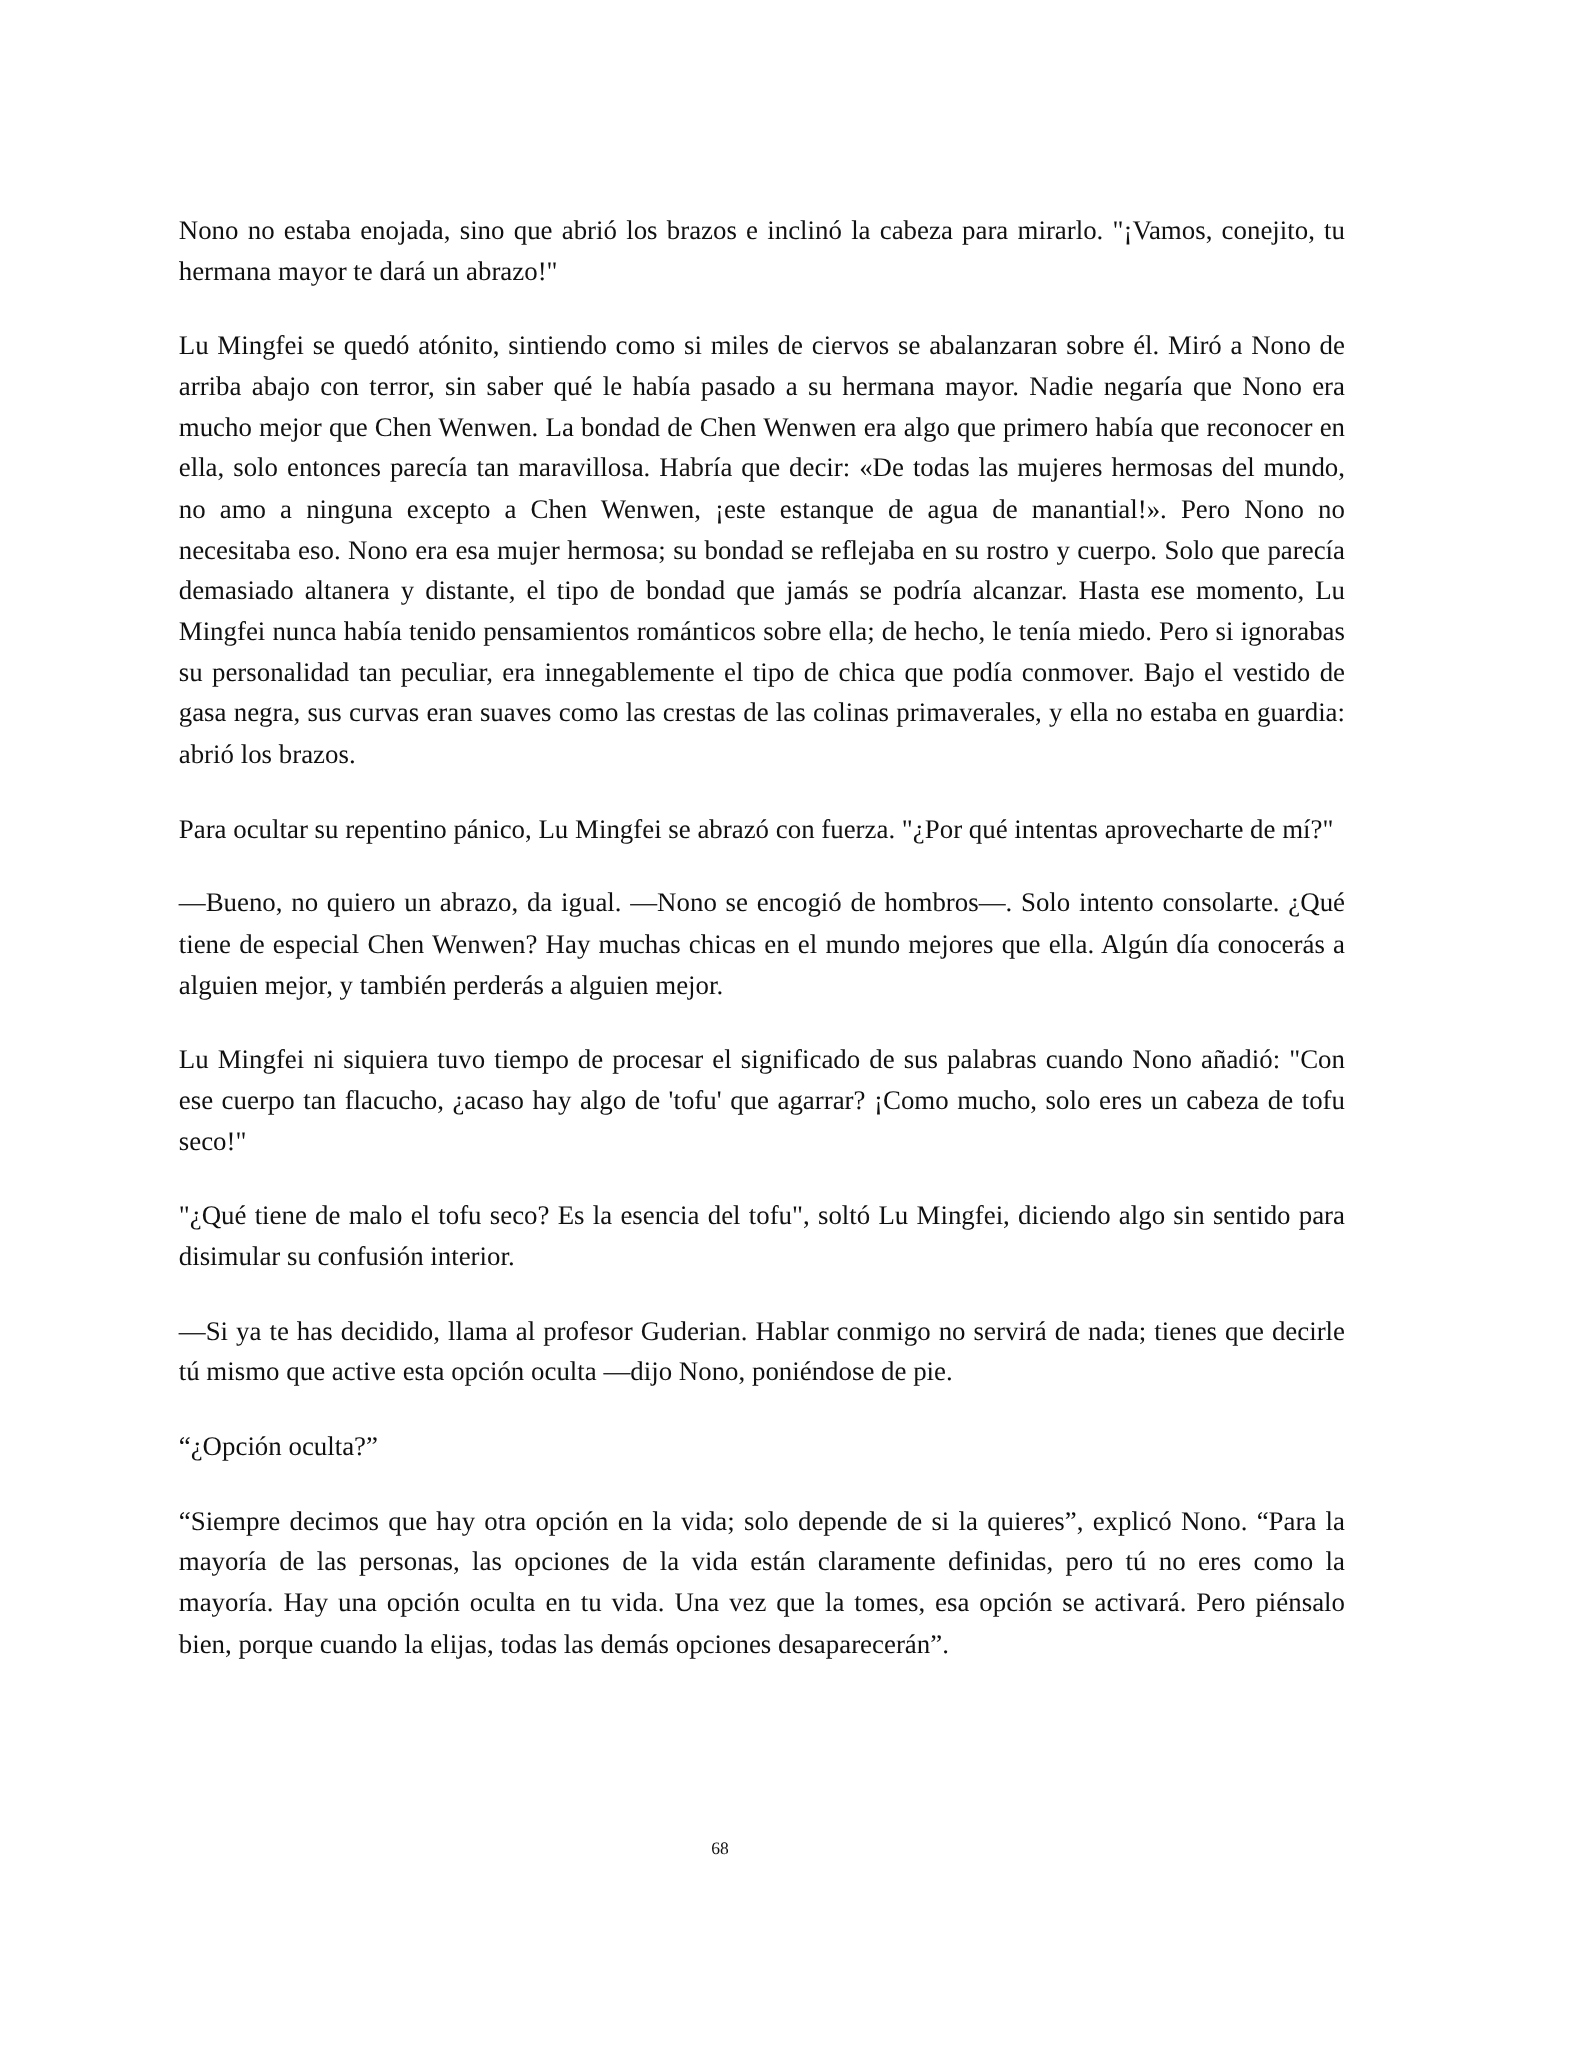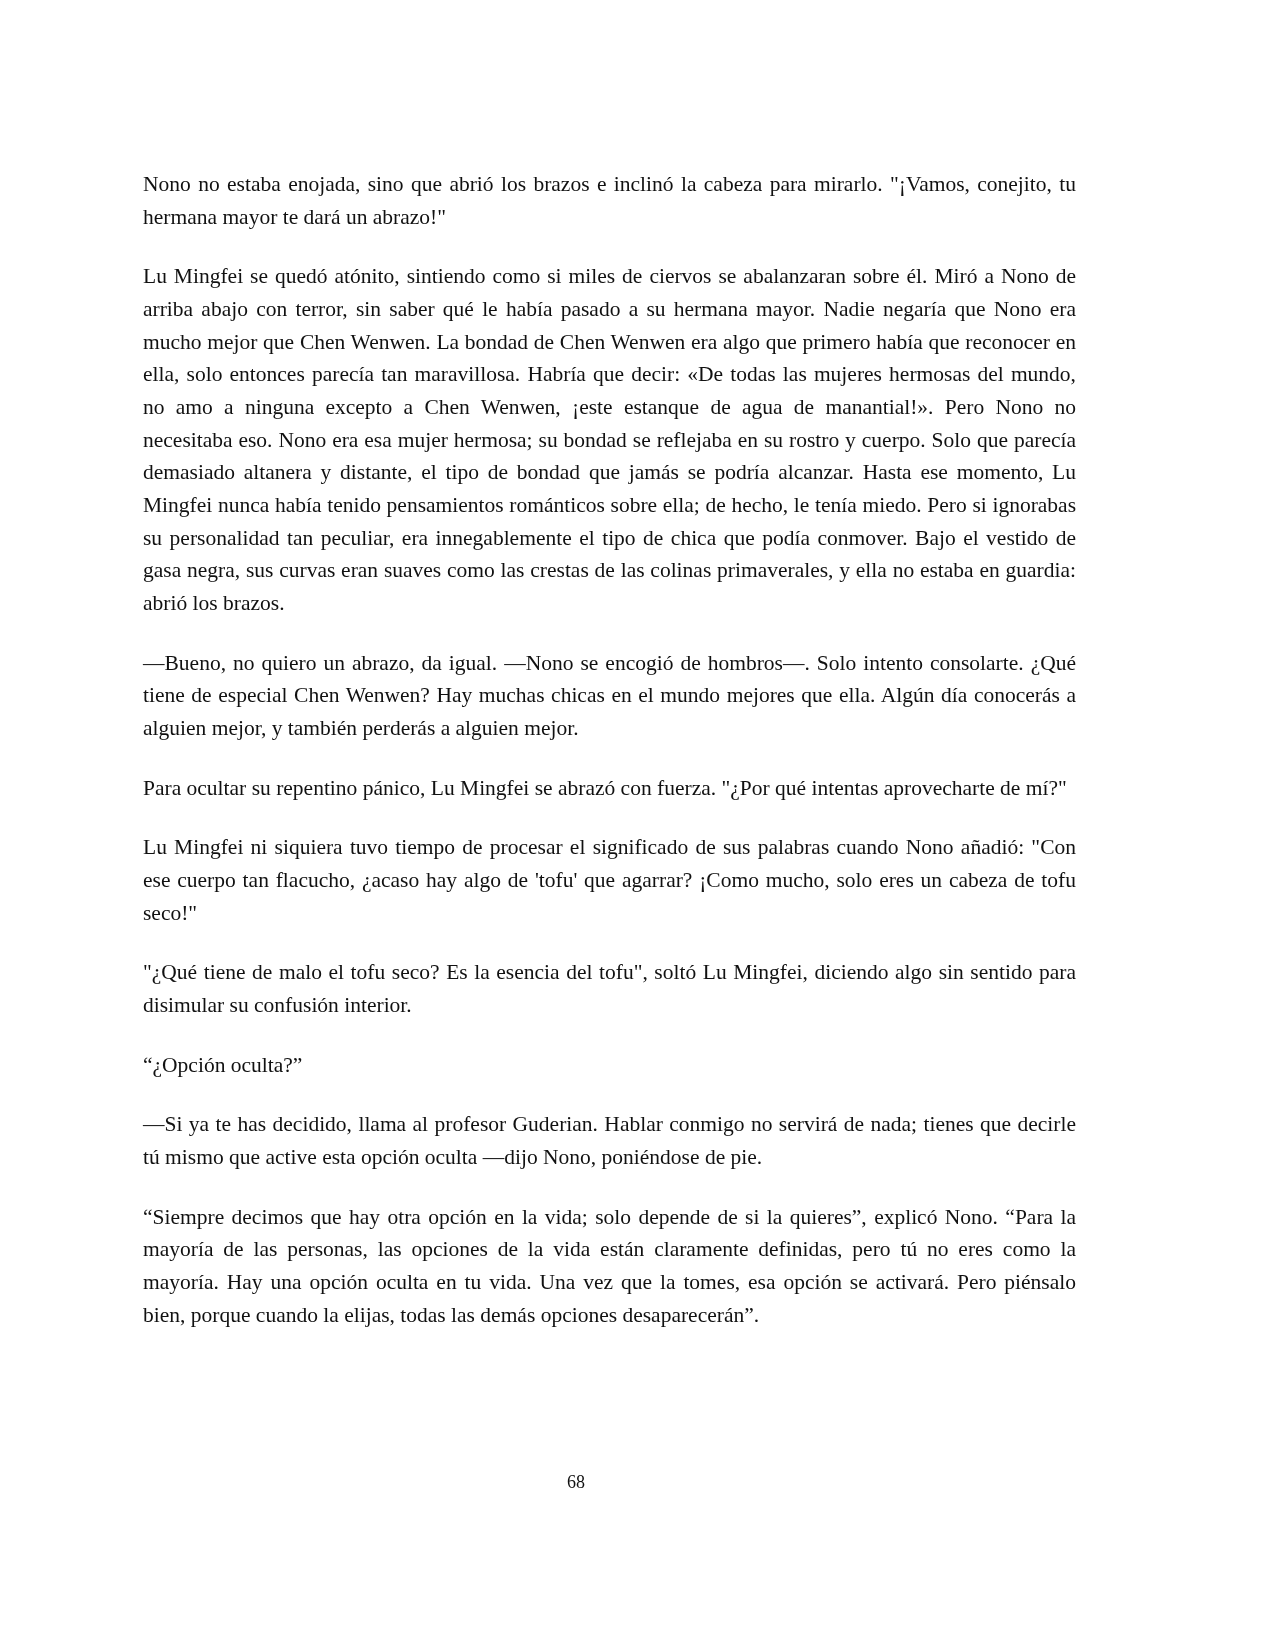--- a/index.html
+++ b/index.html
@@ -32,35 +32,35 @@
   }
   .para:last-child {
     margin-bottom: 0;
   }
   .folio {
     position: absolute;
     left: 0;
     right: 0;
     top: 1472px;
     text-align: center;
-    font-size: 18px;
+    font-size: 14px;
     font-family: "Liberation Serif", "DejaVu Serif", serif;
     color: #111111;
     padding-left: 36px;
   }
 </style>
 </head>
 <body>
 
 <div class="page">
   <div class="content">
     <p class="para">Nono no estaba enojada, sino que abrió los brazos e inclinó la cabeza para mirarlo. "¡Vamos, conejito, tu hermana mayor te dará un abrazo!"</p>
     <p class="para">Lu Mingfei se quedó atónito, sintiendo como si miles de ciervos se abalanzaran sobre él. Miró a Nono de arriba abajo con terror, sin saber qué le había pasado a su hermana mayor. Nadie negaría que Nono era mucho mejor que Chen Wenwen. La bondad de Chen Wenwen era algo que primero había que reconocer en ella, solo entonces parecía tan maravillosa. Habría que decir: «De todas las mujeres hermosas del mundo, no amo a ninguna excepto a Chen Wenwen, ¡este estanque de agua de manantial!». Pero Nono no necesitaba eso. Nono era esa mujer hermosa; su bondad se reflejaba en su rostro y cuerpo. Solo que parecía demasiado altanera y distante, el tipo de bondad que jamás se podría alcanzar. Hasta ese momento, Lu Mingfei nunca había tenido pensamientos románticos sobre ella; de hecho, le tenía miedo. Pero si ignorabas su personalidad tan peculiar, era innegablemente el tipo de chica que podía conmover. Bajo el vestido de gasa negra, sus curvas eran suaves como las crestas de las colinas primaverales, y ella no estaba en guardia: abrió los brazos.</p>
+    <p class="para">Para ocultar su repentino pánico, Lu Mingfei se abrazó con fuerza. "¿Por qué intentas aprovecharte de mí?"</p>
     <p class="para">—Bueno, no quiero un abrazo, da igual. —Nono se encogió de hombros—. Solo intento consolarte. ¿Qué tiene de especial Chen Wenwen? Hay muchas chicas en el mundo mejores que ella. Algún día conocerás a alguien mejor, y también perderás a alguien mejor.</p>
-    <p class="para">Para ocultar su repentino pánico, Lu Mingfei se abrazó con fuerza. "¿Por qué intentas aprovecharte de mí?"</p>
     <p class="para">Lu Mingfei ni siquiera tuvo tiempo de procesar el significado de sus palabras cuando Nono añadió: "Con ese cuerpo tan flacucho, ¿acaso hay algo de 'tofu' que agarrar? ¡Como mucho, solo eres un cabeza de tofu seco!"</p>
     <p class="para">"¿Qué tiene de malo el tofu seco? Es la esencia del tofu", soltó Lu Mingfei, diciendo algo sin sentido para disimular su confusión interior.</p>
+    <p class="para">—Si ya te has decidido, llama al profesor Guderian. Hablar conmigo no servirá de nada; tienes que decirle tú mismo que active esta opción oculta —dijo Nono, poniéndose de pie.</p>
     <p class="para">“¿Opción oculta?”</p>
-    <p class="para">—Si ya te has decidido, llama al profesor Guderian. Hablar conmigo no servirá de nada; tienes que decirle tú mismo que active esta opción oculta —dijo Nono, poniéndose de pie.</p>
     <p class="para">“Siempre decimos que hay otra opción en la vida; solo depende de si la quieres”, explicó Nono. “Para la mayoría de las personas, las opciones de la vida están claramente definidas, pero tú no eres como la mayoría. Hay una opción oculta en tu vida. Una vez que la tomes, esa opción se activará. Pero piénsalo bien, porque cuando la elijas, todas las demás opciones desaparecerán”.</p>
   </div>
   <div class="folio">68</div>
 </div>
 
 </body></html>

